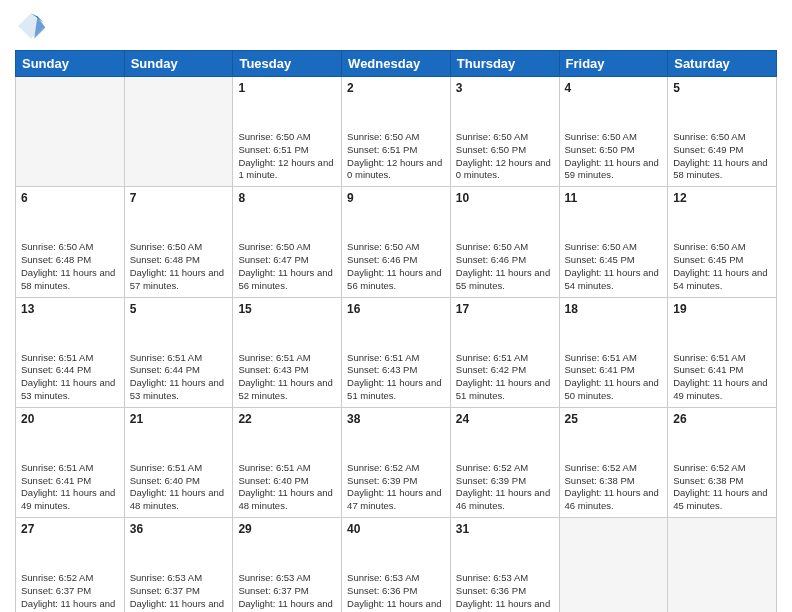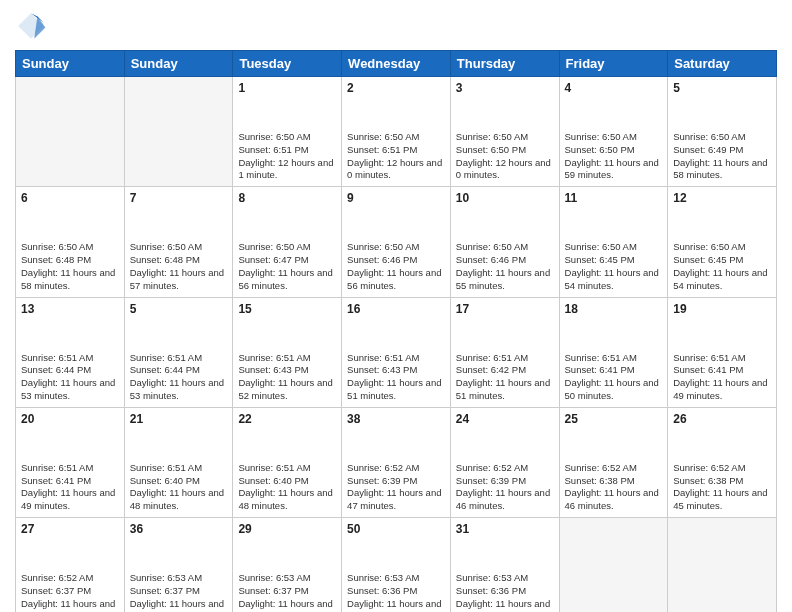--- a/index.html
+++ b/index.html
@@ -313,21 +313,21 @@
 Sunset: 6:37 PM
 Daylight: 11 hours and 44 minutes.</div>
           </td>
           <td>
             <span class="day-number">29</span>
             <div class="day-info" style="white-space: pre-line;">Sunrise: 6:53 AM
 Sunset: 6:37 PM
 Daylight: 11 hours and 43 minutes.</div>
           </td>
           <td>
-            <span class="day-number">50</span>
+            <span class="day-number">40</span>
             <div class="day-info" style="white-space: pre-line;">Sunrise: 6:53 AM
 Sunset: 6:36 PM
 Daylight: 11 hours and 43 minutes.</div>
           </td>
           <td>
             <span class="day-number">31</span>
             <div class="day-info" style="white-space: pre-line;">Sunrise: 6:53 AM
 Sunset: 6:36 PM
 Daylight: 11 hours and 42 minutes.</div>
           </td>

